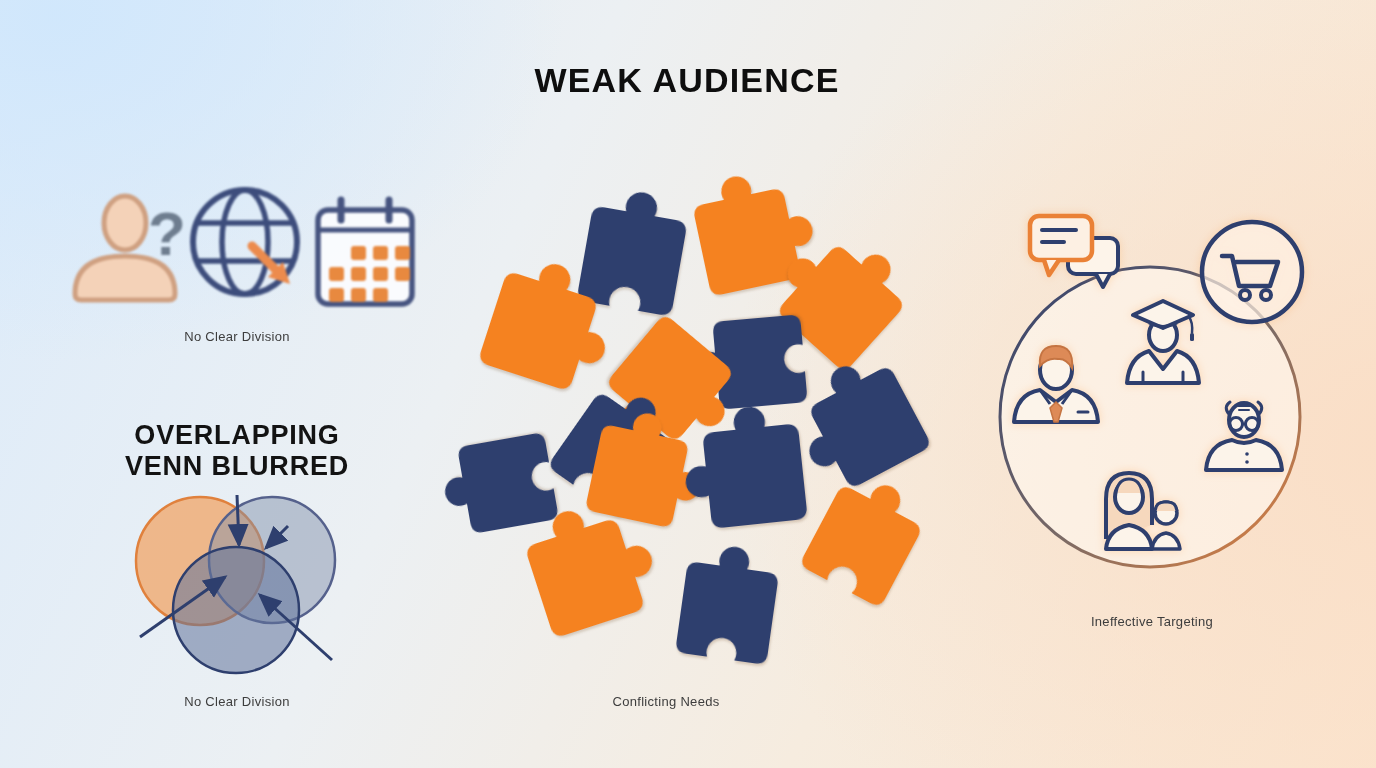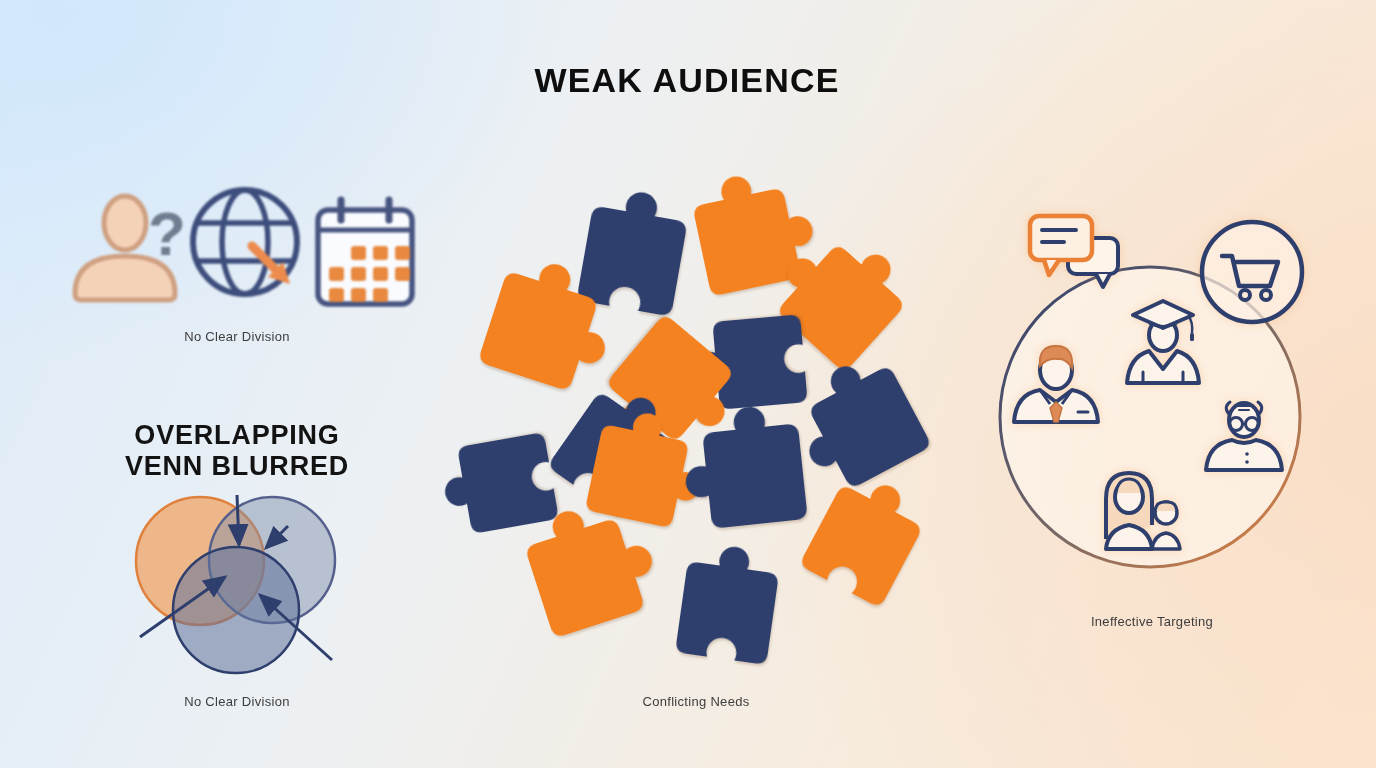--- a/index.html
+++ b/index.html
@@ -135,21 +135,21 @@
         <use href="#piece-c" fill="#2e3f6e" transform="translate(870 427) rotate(-28) scale(1.15)"></use>
         <use href="#piece-b" fill="#2e3f6e" transform="translate(508 483) rotate(-100) scale(1.1)"></use>
         <use href="#piece-a" fill="#f58220" transform="translate(637 476) rotate(12) scale(1.1)"></use>
         <use href="#piece-c" fill="#2e3f6e" transform="translate(755 476) rotate(-6) scale(1.2)"></use>
         <use href="#piece-b" fill="#f58220" transform="translate(861 546) rotate(28) scale(1.15)"></use>
         <use href="#piece-a" fill="#f58220" transform="translate(585 578) rotate(-18) scale(1.2)"></use>
         <use href="#piece-b" fill="#2e3f6e" transform="translate(727 613) rotate(8) scale(1.15)"></use>
       </g>
   </svg>
 
-  <p class="abs caption" style="left:546px;top:694px;width:300px;margin:0;">Conflicting Needs</p>
+  <p class="abs caption" style="left:516px;top:694px;width:300px;margin:0;">Conflicting Needs</p>
 
 
   <svg class="abs" style="left:980px;top:185px;width:340px;height:400px;" viewBox="980 185 340 400">
     <defs>
       <linearGradient id="circGrad" x1="0" y1="0" x2="1" y2="1">
         <stop offset="0" stop-color="#2e3f6e"></stop>
         <stop offset="0.55" stop-color="#7a6a66"></stop>
         <stop offset="1" stop-color="#e8833c"></stop>
       </linearGradient>
     </defs>

